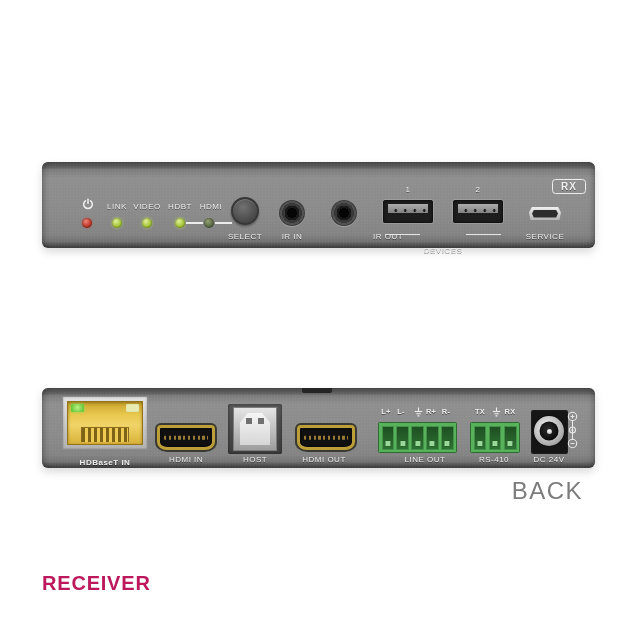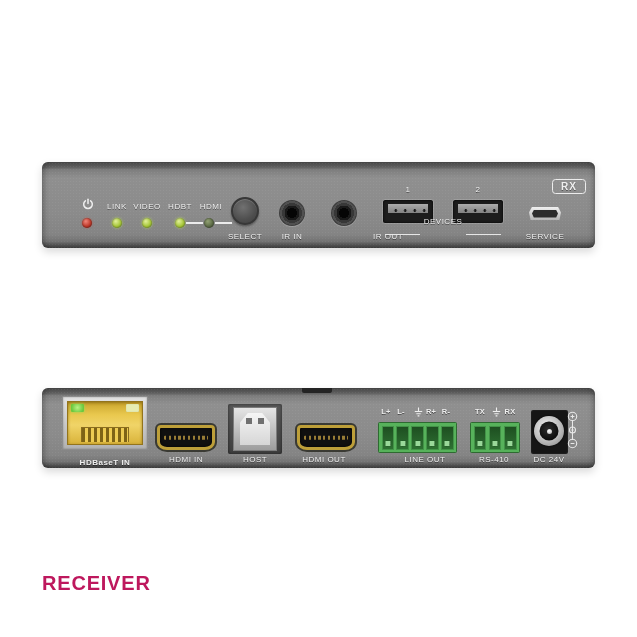--- a/index.html
+++ b/index.html
@@ -163,21 +163,21 @@
 
     <span class="plabel" style="left:366px;top:23px;">1</span>
     <span class="plabel" style="left:436px;top:23px;">2</span>
     <div class="usb-port" style="left:341px;">
       <div class="usb-tongue"></div>
     </div>
     <div class="usb-port" style="left:411px;">
       <div class="usb-tongue"></div>
     </div>
     <div class="dev-line" style="left:343px;width:35px;"></div>
-    <span class="plabel" style="left:401px;top:55px;">DEVICES</span>
+    <span class="plabel" style="left:401px;top:84px;">DEVICES</span>
     <div class="dev-line" style="left:424px;width:35px;"></div>
 
     <div id="rx-badge">RX</div>
     <div id="service-port">
       <div class="musb-shell"></div>
       <div class="musb-slot"></div>
     </div>
     <span class="plabel" style="left:503px;top:70px;">SERVICE</span>
   </div>
 
@@ -251,15 +251,16 @@
       <circle cx="6.5" cy="5.5" r="4.2" fill="none" stroke="#e8e8e8" stroke-width="1.1"></circle>
       <path d="M4.6 5.5 H8.4 M6.5 3.6 V7.4" stroke="#e8e8e8" stroke-width="1"></path>
       <circle cx="6.5" cy="19" r="3" fill="none" stroke="#e8e8e8" stroke-width="1.1"></circle>
       <circle cx="6.5" cy="19" r="1.1" fill="#e8e8e8"></circle>
       <circle cx="6.5" cy="32.5" r="4.2" fill="none" stroke="#e8e8e8" stroke-width="1.1"></circle>
       <path d="M4.6 32.5 H8.4" stroke="#e8e8e8" stroke-width="1"></path>
     </svg>
     <span class="plabel" style="left:507px;top:67px;">DC 24V</span>
   </div>
 
+  <span id="back-caption" class="panel-caption">BACK</span>
 
   <span id="receiver-title">RECEIVER</span>
 </div>
 
 </body></html>

